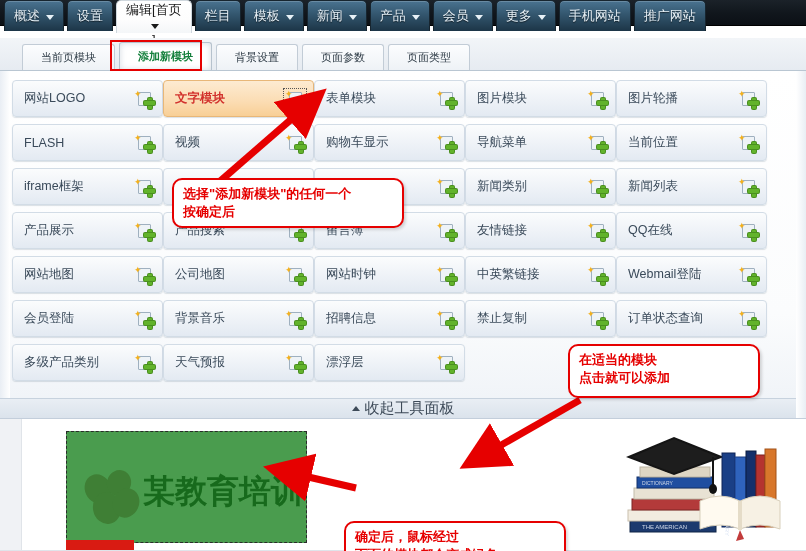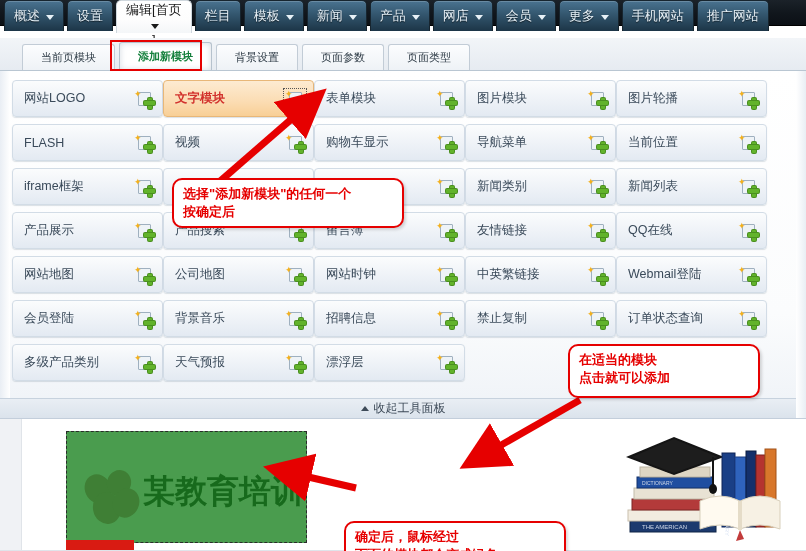--- a/index.html
+++ b/index.html
@@ -157,21 +157,21 @@
   .addicon .plus::before { left:3.5px; top:0; width:4px; height:11px; }
   .addicon .plus::after  { left:0; top:3.5px; width:11px; height:4px; }
   .cell.selected .addicon { outline:1px dotted #555; outline-offset:1px; }
 
   
   #collapse {
     position:absolute; left:0; bottom:0; width:806px; height:20px;
     background: linear-gradient(to bottom,#e9eef4 0%, #dbe3ec 100%);
     border-top:1px solid #c7d2de;
     display:flex; align-items:center; justify-content:center;
-    font-size:12px; color:#3d4a58; cursor:pointer; gap:5px;
+    font-size:15px; color:#3d4a58; cursor:pointer; gap:5px;
   }
   .upcaret {
     width:0;height:0;
     border-left:4px solid transparent;
     border-right:4px solid transparent;
     border-bottom:5px solid #3d4a58;
   }
 
   
   #preview {
@@ -258,24 +258,20 @@
     </div>
     <div class="navbtn">
       <span>新闻</span>
       <span class="caret"></span>
     </div>
     <div class="navbtn">
       <span>产品</span>
       <span class="caret"></span>
     </div>
     <div class="navbtn">
-      <span>网店</span>
-      <span class="caret"></span>
-    </div>
-    <div class="navbtn">
       <span>会员</span>
       <span class="caret"></span>
     </div>
     <div class="navbtn">
       <span>更多</span>
       <span class="caret"></span>
     </div>
     <div class="navbtn">
       <span>手机网站</span>
     </div>

